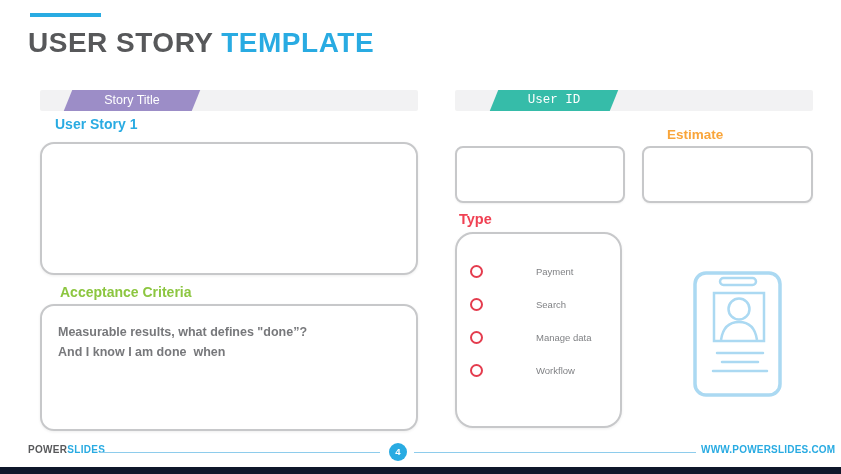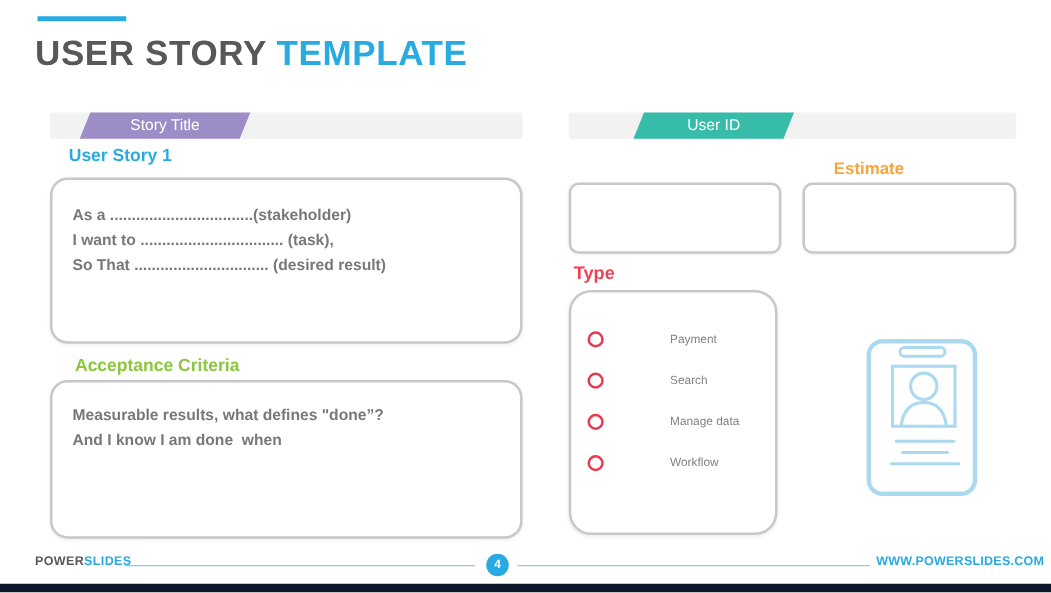--- a/index.html
+++ b/index.html
@@ -29,21 +29,21 @@
 
   
   .section-bar {
     position: absolute; height: 21px; background: #F2F2F3; border-radius: 2px;
   }
   .bar-left  { left: 40px;  top: 90px; width: 378px; }
   .bar-right { left: 455px; top: 90px; width: 358px; }
 
   .banner { position: absolute; top: 90px; height: 21px; }
   .banner-purple { left: 68px;  width: 128px; }
-  .banner-teal   { left: 511px; width: 120px; }
+  .banner-teal   { left: 494px; width: 120px; font-family: Liberation Mono, monospace; }
   .banner-bg {
     position: absolute; inset: 0; transform: skewX(-22deg);
   }
   .banner-purple .banner-bg { background: #9C8DC7; }
   .banner-teal   .banner-bg { background: #36BCA9; }
   .banner-label {
     position: relative; z-index: 1; display: block;
     text-align: center; line-height: 21px;
     color: #ffffff; font-size: 12.5px;
   }
@@ -147,25 +147,20 @@
   </div>
 
   <div class="section-bar bar-right"></div>
   <div class="banner banner-teal">
     <div class="banner-bg"></div>
     <span class="banner-label">User ID</span>
   </div>
 
   <div class="story-heading">User Story 1</div>
   <div class="rounded-box story-box"></div>
-  <div class="story-text">
-    <div>As a .................................(stakeholder)</div>
-    <div>I want to ................................. (task),</div>
-    <div>So That ............................... (desired result)</div>
-  </div>
 
   <div class="acceptance-heading">Acceptance Criteria</div>
   <div class="rounded-box acceptance-box"></div>
   <div class="acceptance-text">
     <div class="pre">Measurable results, what defines "done”?</div>
     <div class="pre">And I know I am done  when</div>
   </div>
 
   <div class="field-label importance-label">Importance</div>
   <div class="field-box importance-box"></div>

